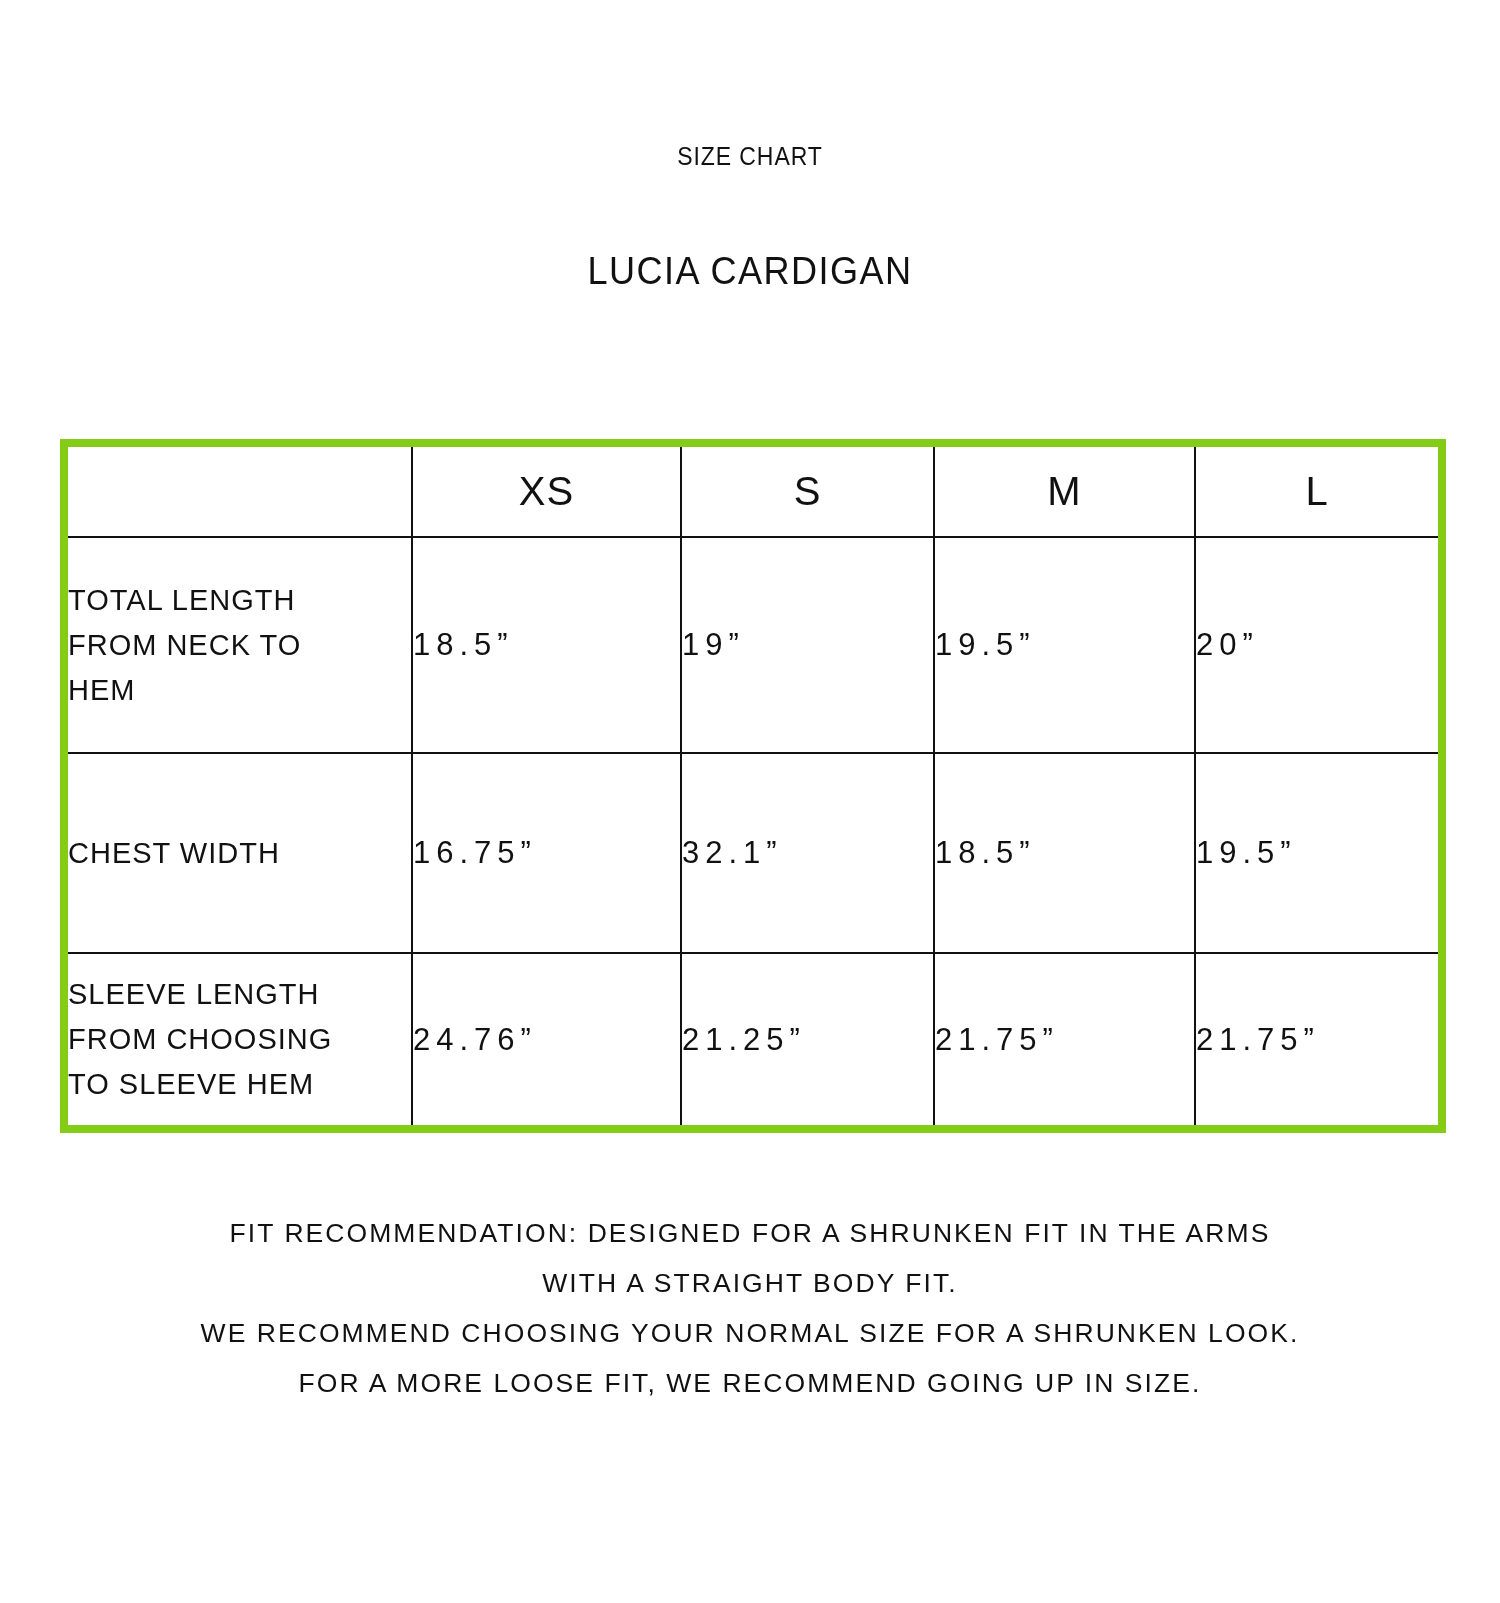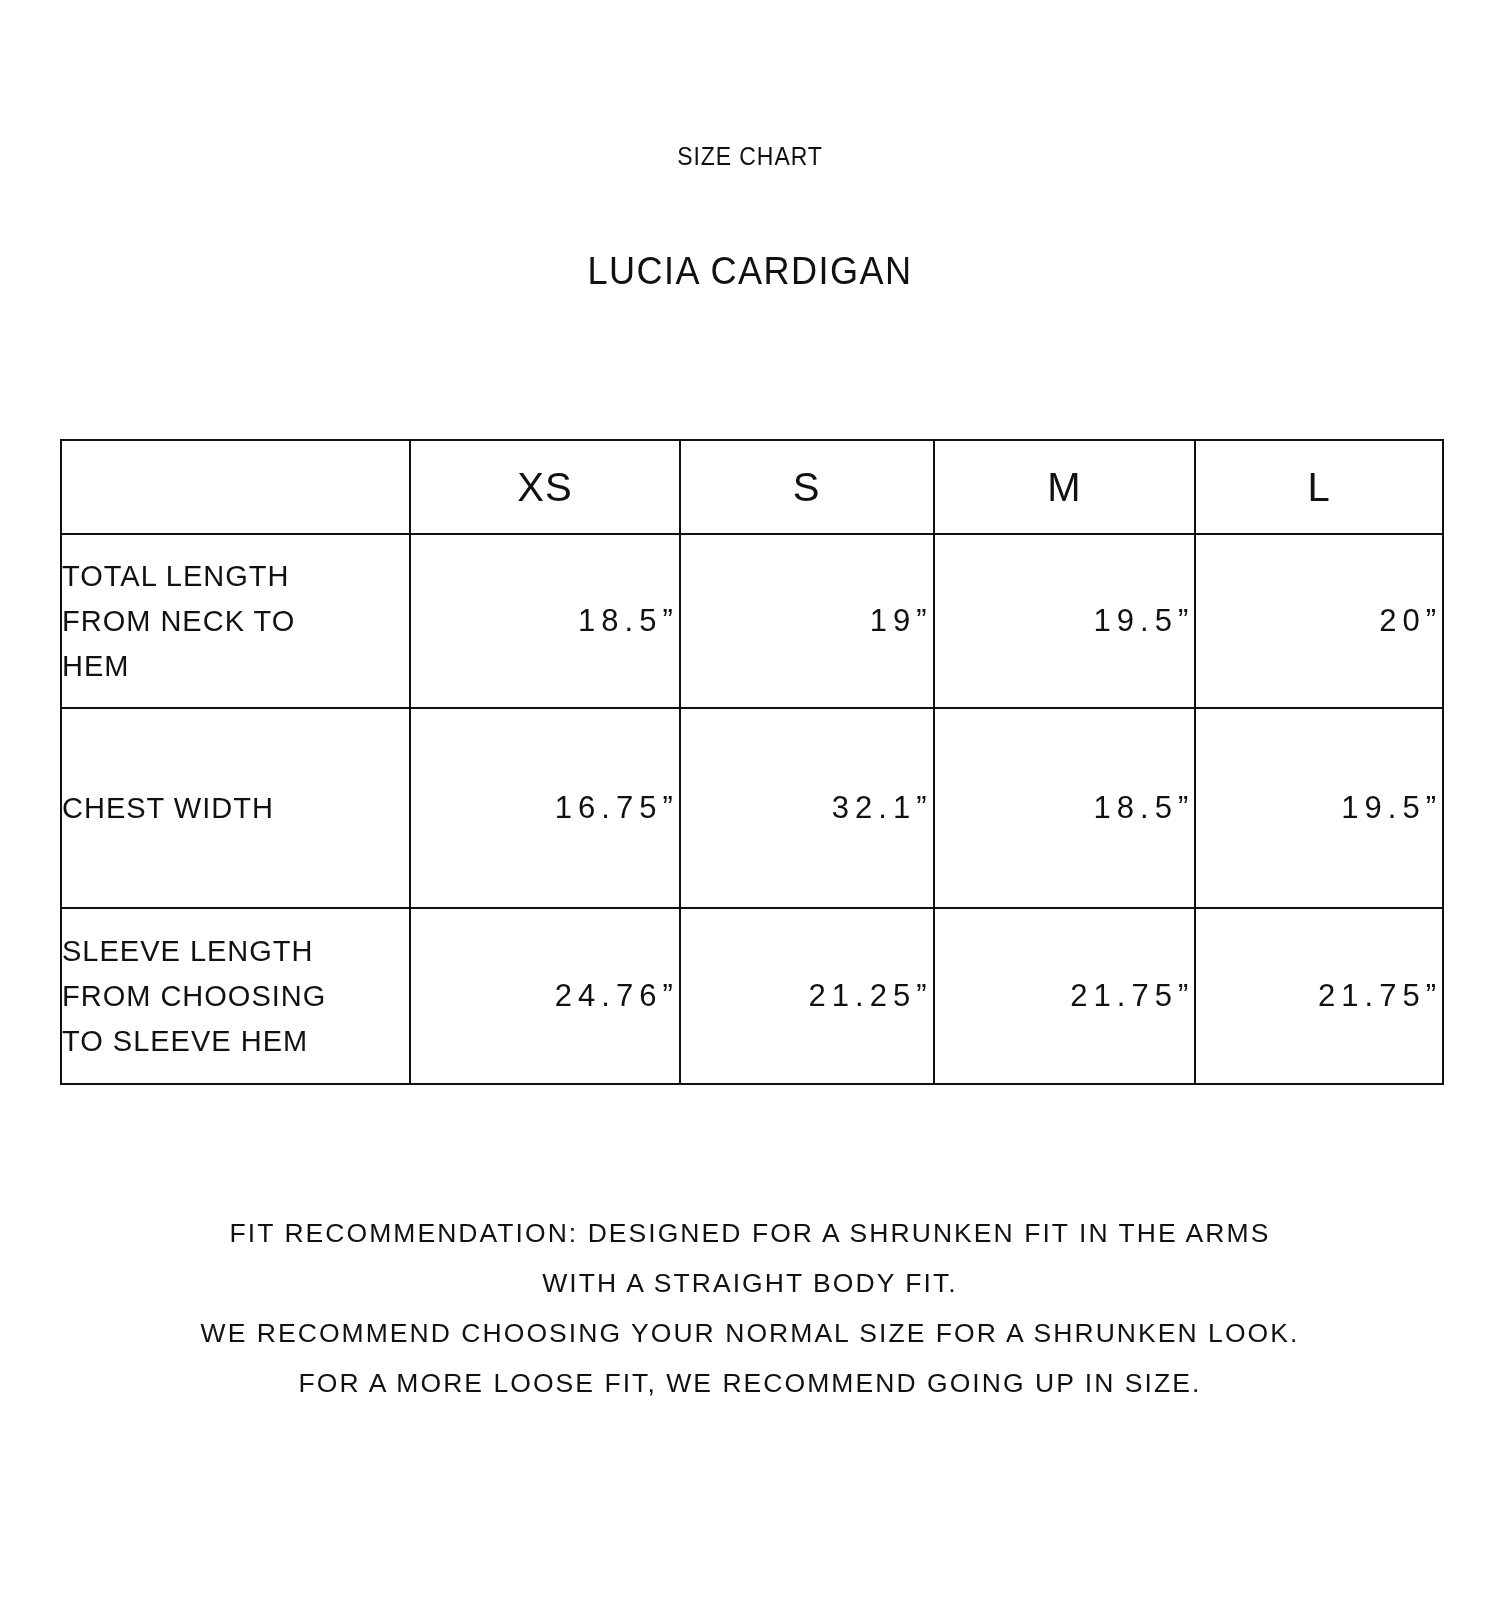--- a/index.html
+++ b/index.html
@@ -5,34 +5,34 @@
     html, body { margin: 0; padding: 0; background: #ffffff; }
     body { width: 1500px; height: 1603px; position: relative; overflow: hidden;
            font-family: "Liberation Sans", "DejaVu Sans", sans-serif; color: #111111; }
     .subtitle { position: absolute; top: 142px; left: 0; width: 1500px; text-align: center;
                 font-size: 25px; letter-spacing: 1px; transform: scaleX(0.92); }
     .title { position: absolute; top: 250px; left: 0; width: 1500px; text-align: center;
              font-size: 38px; letter-spacing: 1.5px; transform: scaleX(0.95); }
     table.size-table { position: absolute; top: 439px; left: 60px; width: 1384px;
                        border-collapse: collapse; table-layout: fixed; }
     table.size-table td, table.size-table th { border: 2px solid #111; padding: 0; font-weight: normal; }
-    table.size-table { border: 2px solid #84cc16; }
+    table.size-table { border: 8px solid #84cc16; }
     .col-label { width: 348px; }
     .col-xs { width: 269px; }
     .col-s { width: 253px; }
     .col-m { width: 261px; }
     .col-l { width: 247px; }
     tr.head-row { height: 94px; }
-    tr.row-total { height: 174px; }
+    tr.row-total { height: 216px; }
     tr.row-chest { height: 200px; }
     tr.row-sleeve { height: 176px; }
     th.size-head { font-size: 40px; text-align: center; letter-spacing: 1px; }
     td.row-label { font-size: 29px; line-height: 45px; padding-left: 26px; padding-right: 10px;
                    text-align: left; letter-spacing: 1px; }
-    td.val { font-size: 31px; text-align: right; letter-spacing: 6px; margin-top: 48px; }
+    td.val { font-size: 31px; text-align: left; letter-spacing: 6px; margin-top: 48px; }
     .fit { position: absolute; top: 1208px; left: 0; width: 1500px; text-align: center;
            font-size: 26px; line-height: 50px; letter-spacing: 2px; transform: scaleX(1.02); }
     .fit div { white-space: nowrap; }
   </style>
 </head>
 <body>
 
 <div class="subtitle">SIZE CHART</div>
 <div class="title">LUCIA CARDIGAN</div>
 

